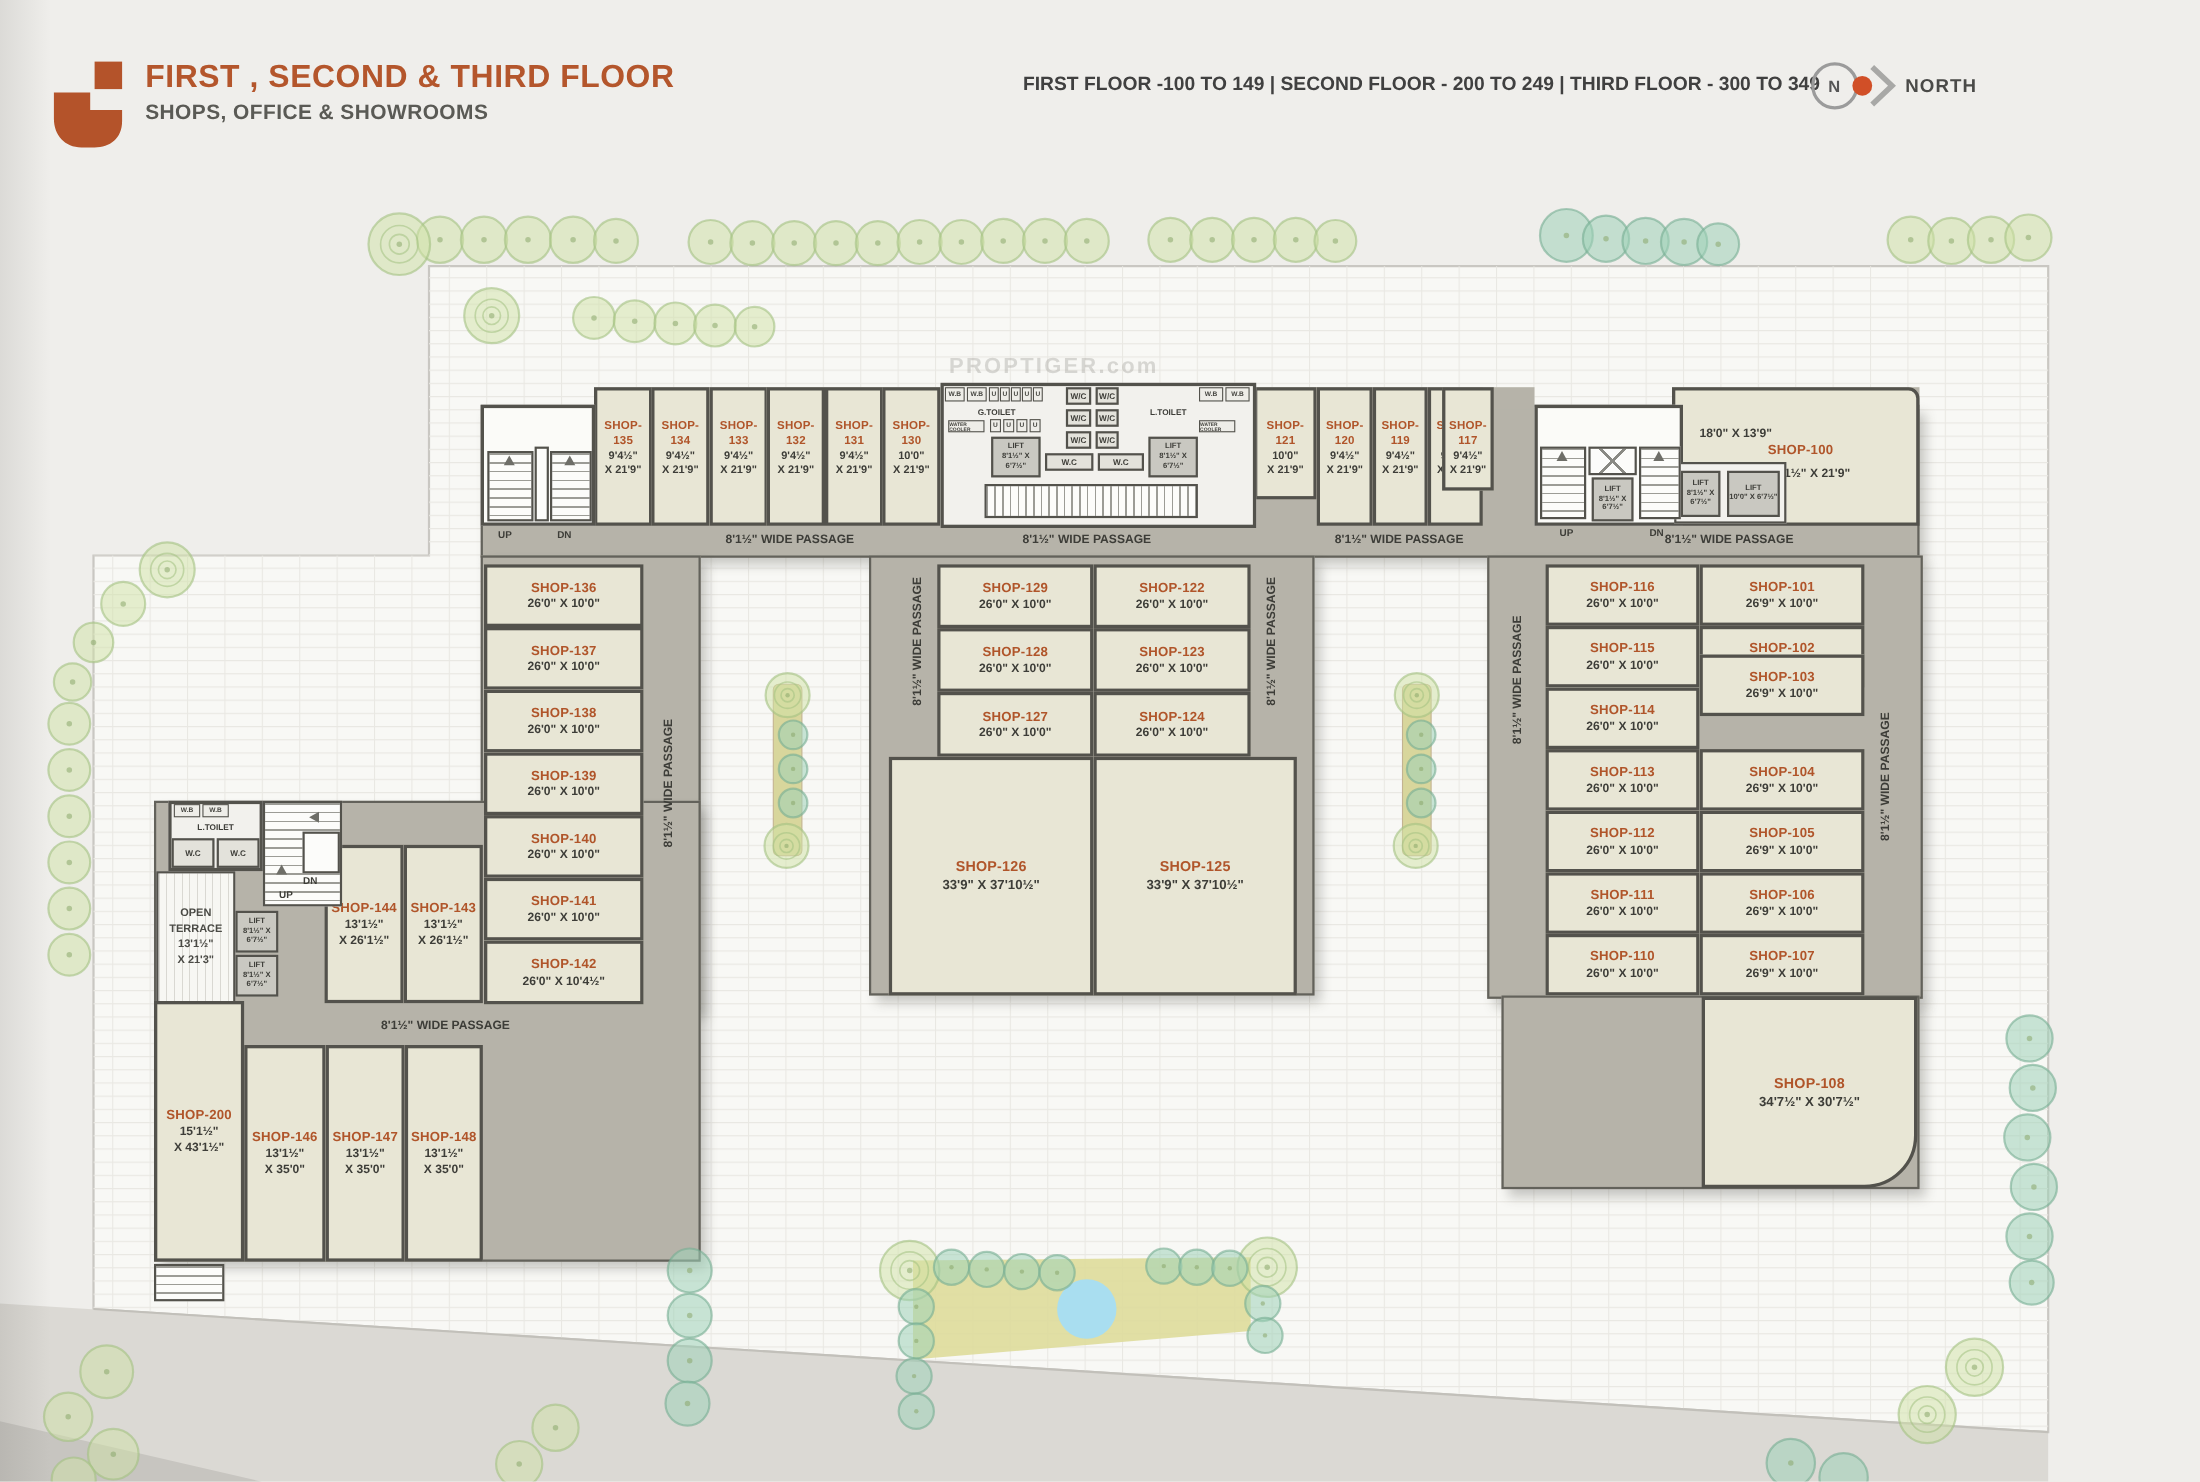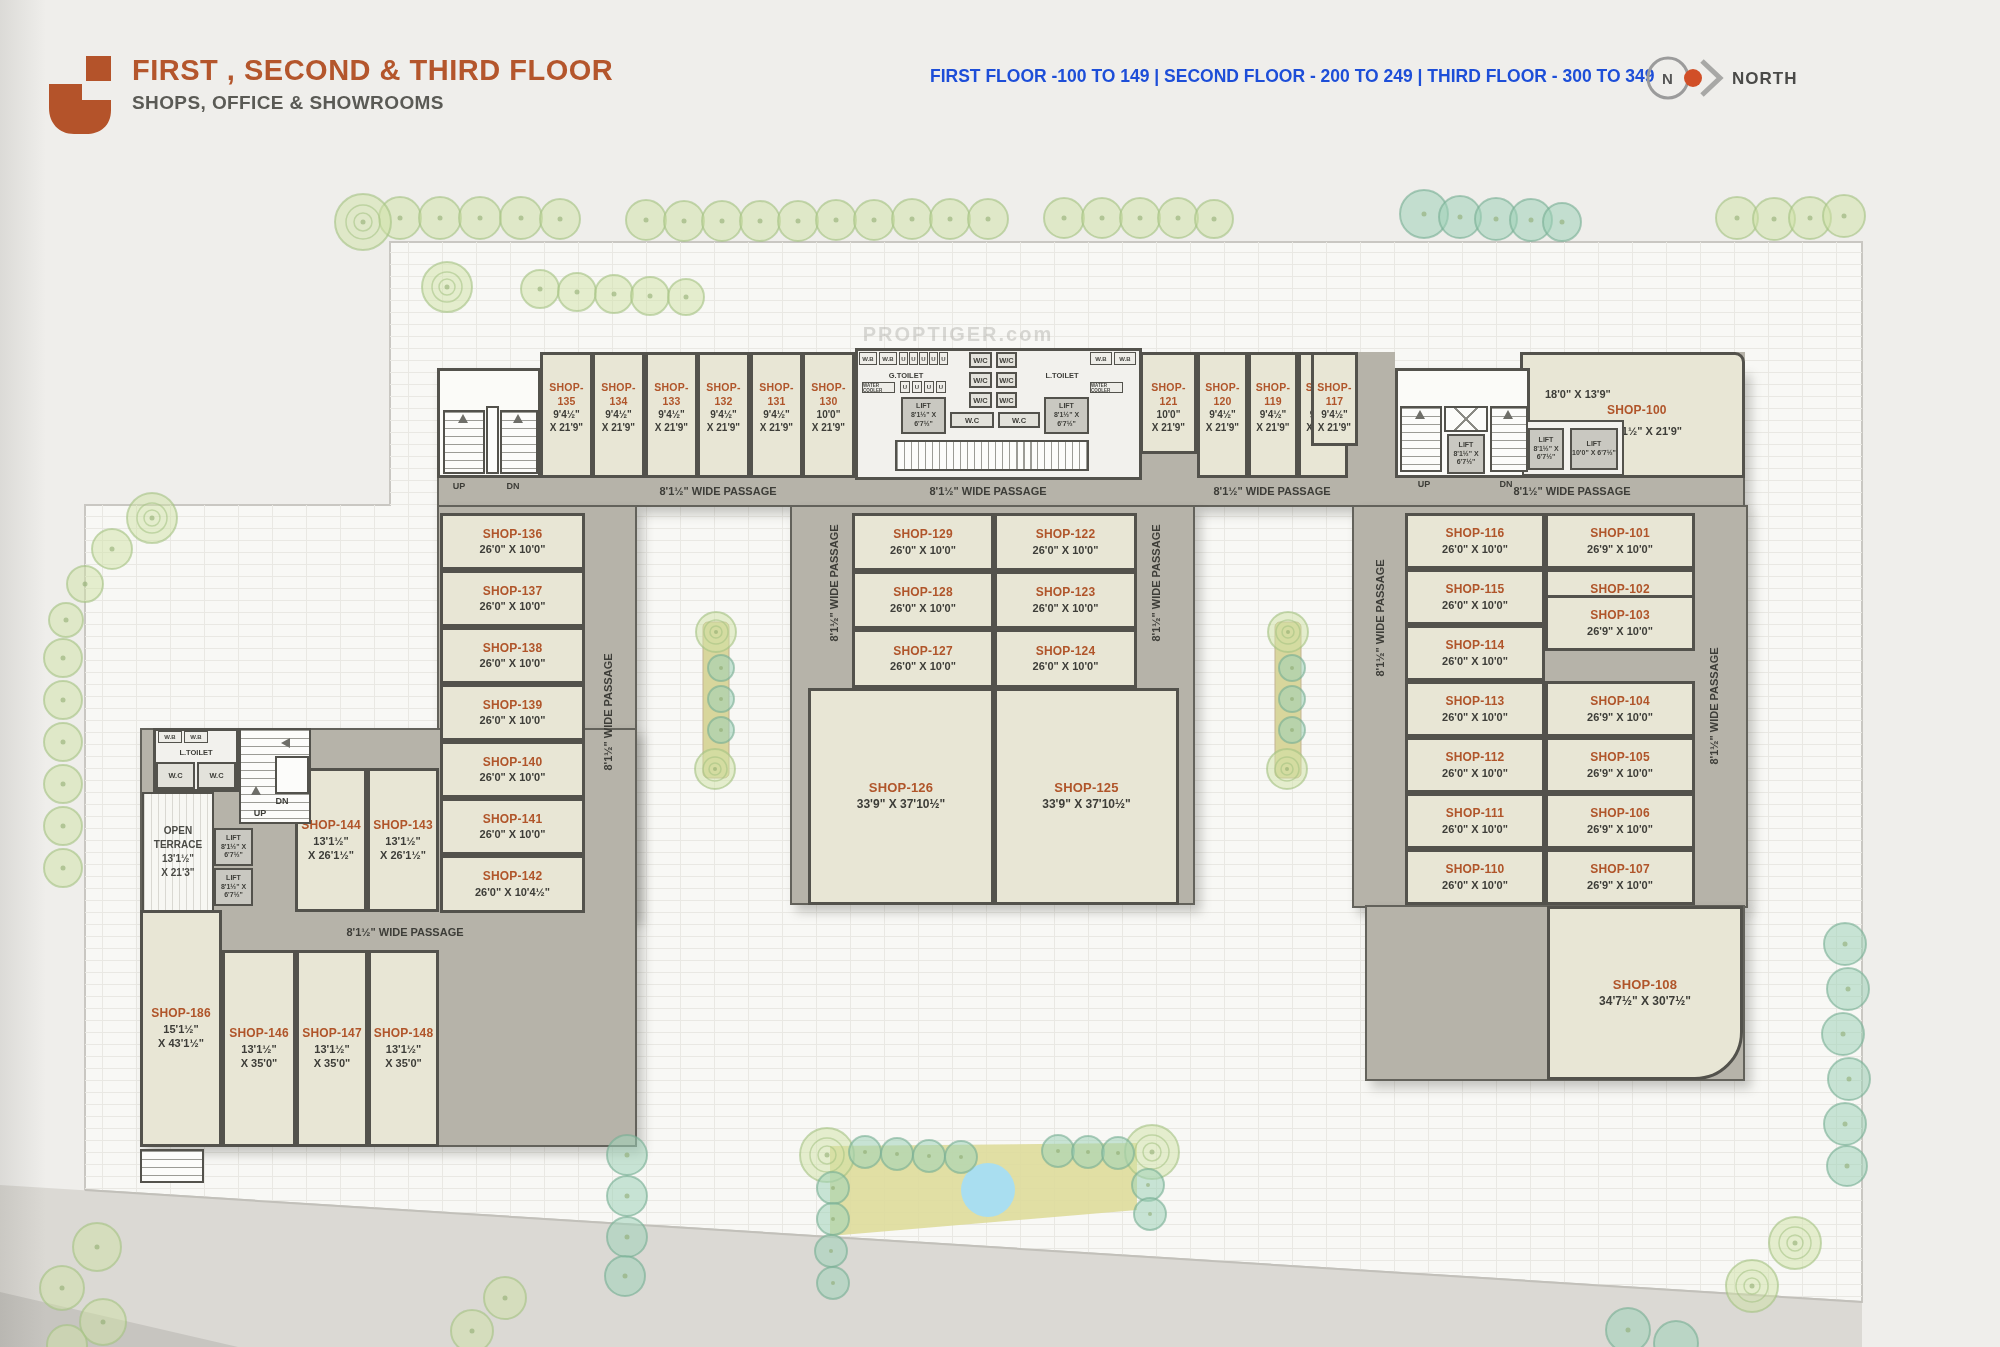--- a/index.html
+++ b/index.html
@@ -60,21 +60,21 @@
       border:2px solid #53524c; box-sizing:border-box; z-index:3;
       display:flex; flex-direction:column; align-items:center; justify-content:center;
       text-align:center; font-size:10px; font-weight:700; color:#4a4a45; line-height:1.4; }
   .niche { position:absolute; background:#f2f1ed; border:2px solid #53524c; box-sizing:border-box; z-index:4; }
   
   .title { position:absolute; left:132px; top:54px; font-size:29px; font-weight:700;
            letter-spacing:.5px; color:#b4562c; z-index:9; }
   .subtitle { position:absolute; left:132px; top:92px; font-size:19px; font-weight:700;
            letter-spacing:.4px; color:#5a5a55; z-index:9; }
   .floors { position:absolute; left:930px; top:66px; font-size:17.5px; font-weight:700;
-           color:#1d4ed8; z-index:9; }
+           color:#404040; z-index:9; }
   .northlbl { font-size:17px; font-weight:700; fill:#4a4a48; letter-spacing:1px; }
   
   .watermark { position:absolute; left:958px; top:334px; transform:translate(-50%,-50%);
            font-size:20px; font-weight:700; letter-spacing:2px; color:#9a9892; opacity:.35; z-index:7; }
   
   circle.tp { fill:#cfe2a6; fill-opacity:.5; stroke:#a3c182; stroke-opacity:.6; stroke-width:2; }
   circle.tt { fill:#9fd2b8; fill-opacity:.55; stroke:#76ad92; stroke-opacity:.6; stroke-width:2; }
   circle.ring { fill:none; stroke:#a3c182; stroke-opacity:.55; stroke-width:1.5; }
   circle.dotc { fill:#8aa86c; fill-opacity:.55; stroke:none; }
   .edge-shade { position:absolute; left:0; top:0; width:46px; height:1347px; z-index:8;
@@ -433,21 +433,21 @@
     </div>
   <div class="shop" style="left:367px;top:768px;width:72px;height:144px">
     <span class="sid">SHOP-143</span>
       <span class="dim">13'1½"</span>
       <span class="dim">X 26'1½"</span>
     </div>
 
   <div class="plabel" style="left:405px;top:932px">8'1½" WIDE PASSAGE</div>
 
   <div class="shop" style="left:140px;top:910px;width:82px;height:237px">
-    <span class="sid">SHOP-186</span>
+    <span class="sid">SHOP-200</span>
       <span class="dim">15'1½"</span>
       <span class="dim">X 43'1½"</span>
     </div>
   <div class="shop" style="left:222px;top:950px;width:74px;height:197px">
     <span class="sid">SHOP-146</span>
       <span class="dim">13'1½"</span>
       <span class="dim">X 35'0"</span>
     </div>
   <div class="shop" style="left:296px;top:950px;width:72px;height:197px">
     <span class="sid">SHOP-147</span>

